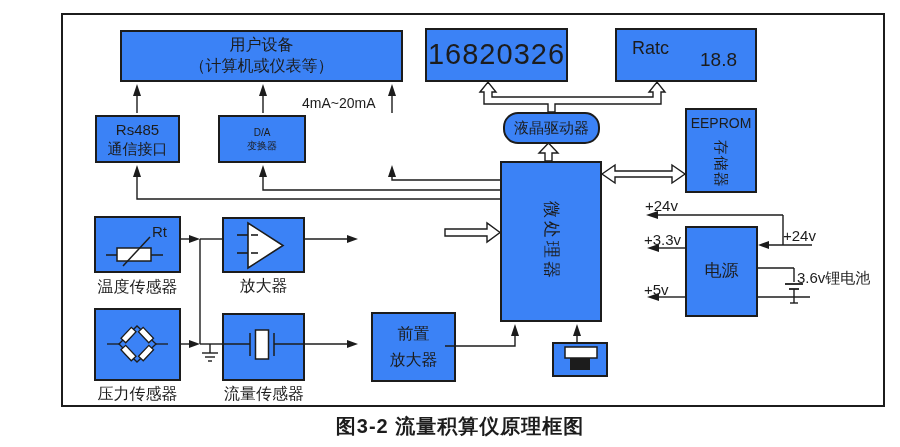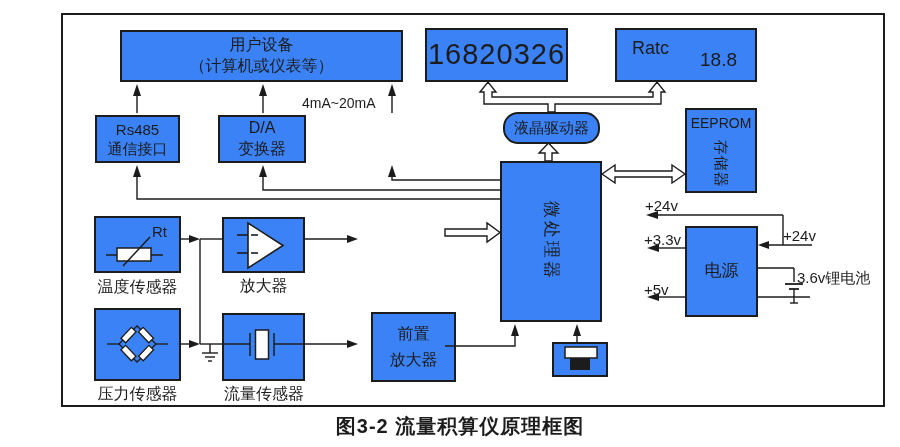--- a/index.html
+++ b/index.html
@@ -36,21 +36,21 @@
   <div class="box" style="left:615px;top:28px;width:142px;height:54px;">
     <span style="position:absolute;left:15px;top:7px;font-size:18px;">Ratc</span>
     <span style="position:absolute;right:18px;bottom:7px;font-size:19px;margin-top:44px;">18.8</span>
   </div>
 
   <div class="box" style="left:95px;top:115px;width:85px;height:48px;font-size:15px;">
     <span>Rs485</span>
     <span>通信接口</span>
   </div>
 
-  <div class="box" style="left:218px;top:115px;width:88px;height:48px;font-size:16px;">
+  <div class="box" style="left:218px;top:115px;width:88px;height:48px;font-size:10px;">
     <span>D/A</span>
     <span>变换器</span>
   </div>
 
 
   <div class="box" style="left:503px;top:112px;width:97px;height:32px;font-size:15px;border-radius:15px;">
     <span>液晶驱动器</span>
   </div>
 
   <div class="box" style="left:685px;top:108px;width:72px;height:85px;justify-content:flex-start;">

